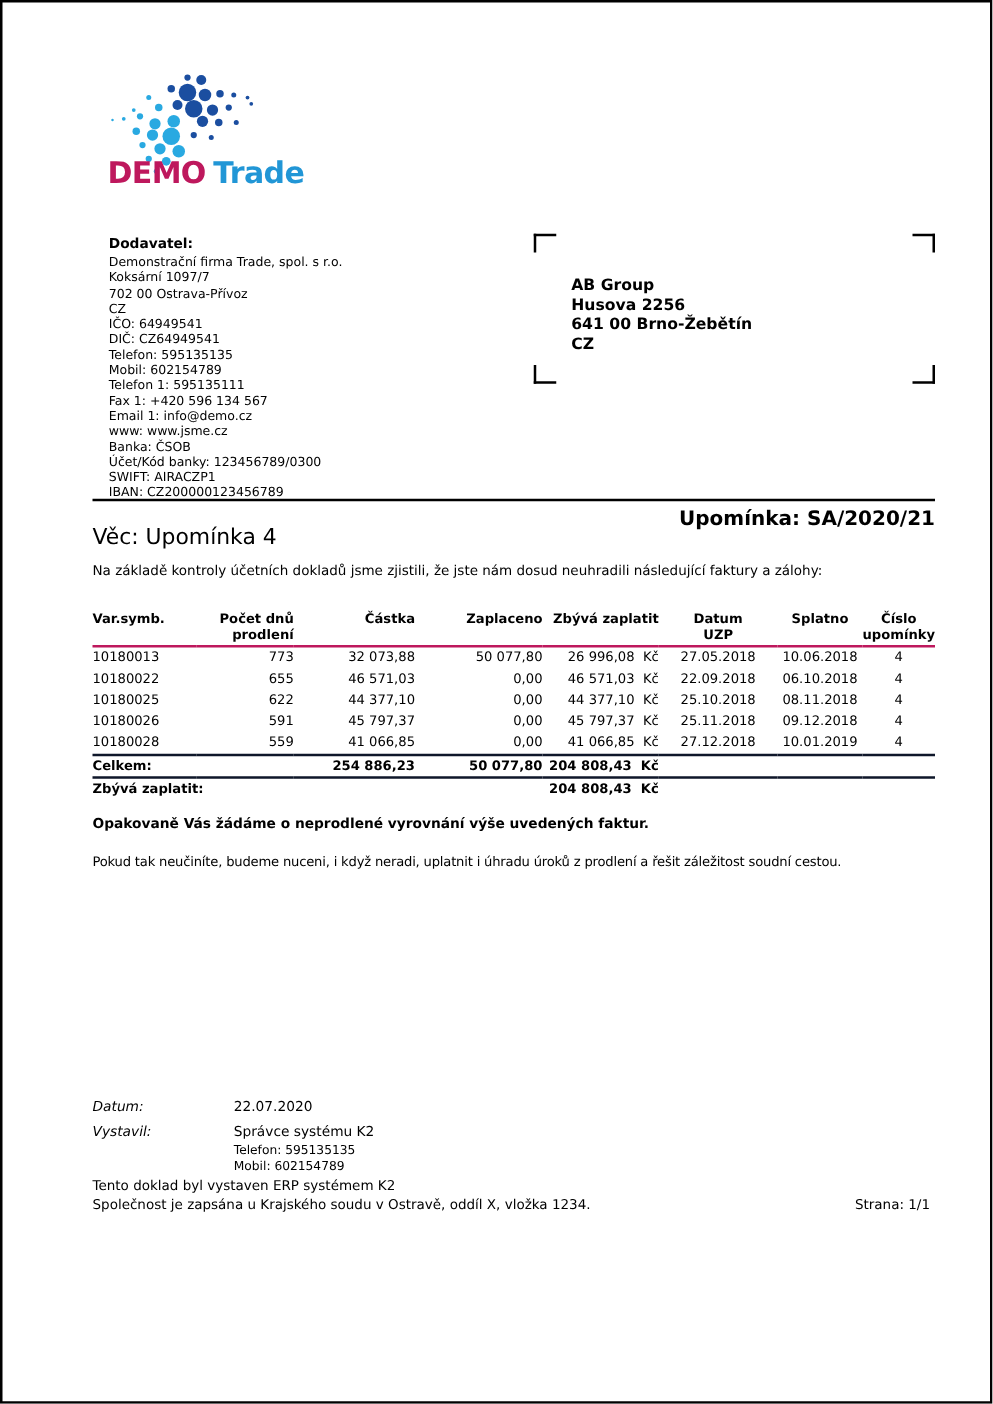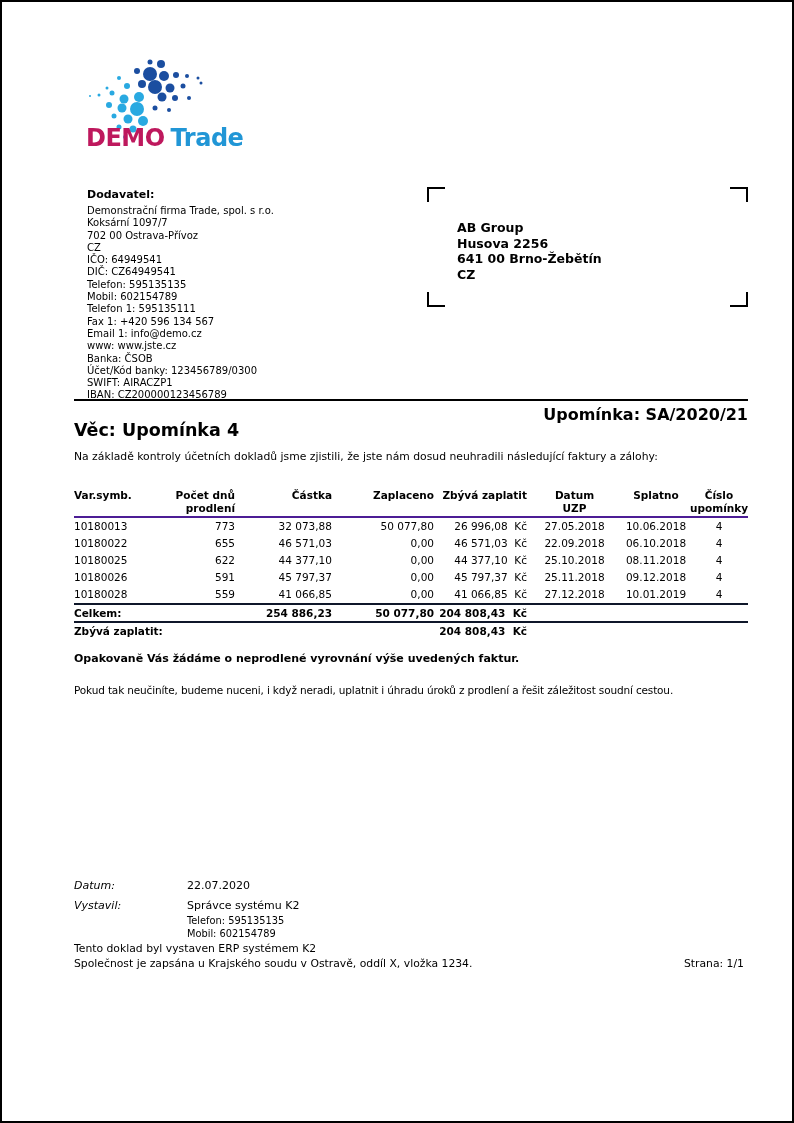--- a/index.html
+++ b/index.html
@@ -26,26 +26,26 @@
   
   .mark{position:absolute;width:16px;height:13px;}
   .mark.tl{left:425px;top:185px;border-left:2px solid #000;border-top:2px solid #000;}
   .mark.tr{left:728px;top:185px;border-right:2px solid #000;border-top:2px solid #000;}
   .mark.bl{left:425px;top:290px;border-left:2px solid #000;border-bottom:2px solid #000;}
   .mark.br{left:728px;top:290px;border-right:2px solid #000;border-bottom:2px solid #000;}
   .recipient{position:absolute;left:455px;top:218px;font-size:12.5px;font-weight:bold;line-height:15.5px;}
   
   .topline{position:absolute;left:72px;top:397px;width:674px;border-top:2px solid #000;}
   .doc-ref{position:absolute;left:72px;top:403px;width:674px;text-align:right;font-size:16px;font-weight:bold;}
-  .subject{position:absolute;left:72px;top:418px;font-size:17.5px;font-weight:bold;margin:0;}
+  .subject{position:absolute;left:72px;top:418px;font-size:17.5px;font-weight:normal;margin:0;}
   .intro{position:absolute;left:72px;top:448px;font-size:10.8px;margin:0;white-space:nowrap;}
   
   .inv{position:absolute;left:72px;top:487px;width:674px;border-collapse:collapse;table-layout:fixed;font-size:10.5px;}
   .inv th{font-weight:bold;vertical-align:top;padding:0;height:27px;line-height:13px;white-space:pre-line;}
-  .inv thead tr{border-bottom:2px solid #4c1d95;margin-top:44px;}
+  .inv thead tr{border-bottom:2px solid #be185d;margin-top:44px;}
   .inv td{padding:0;height:17px;white-space:pre;line-height:17px;}
   .inv th:nth-child(1),.inv td:nth-child(1){text-align:left;}
   .inv th:nth-child(2){text-align:right;}
   .inv td:nth-child(2),.inv td:nth-child(3),.inv td:nth-child(4),.inv td:nth-child(5){text-align:right;}
   .inv th:nth-child(3),.inv th:nth-child(4),.inv th:nth-child(5){text-align:right;}
   .inv th:nth-child(6),.inv th:nth-child(7),.inv td:nth-child(6),.inv td:nth-child(7){text-align:center;}
   .inv th:nth-child(8){text-align:center;}
   .inv td:nth-child(8){text-align:center;}
   .inv tr.total td{border-top:2px solid #0f172a;font-weight:bold;height:16px;line-height:16px;}
   
@@ -111,21 +111,21 @@
     <div>Koksární 1097/7</div>
     <div>702 00 Ostrava-Přívoz</div>
     <div>CZ</div>
     <div>IČO: 64949541</div>
     <div>DIČ: CZ64949541</div>
     <div>Telefon: 595135135</div>
     <div>Mobil: 602154789</div>
     <div>Telefon 1: 595135111</div>
     <div>Fax 1: +420 596 134 567</div>
     <div>Email 1: info@demo.cz</div>
-    <div>www: www.jste.cz</div>
+    <div>www: www.jsme.cz</div>
     <div>Banka: ČSOB</div>
     <div>Účet/Kód banky: 123456789/0300</div>
     <div>SWIFT: AIRACZP1</div>
     <div>IBAN: CZ200000123456789</div>
   </div>
 
   <div class="mark tl"></div>
   <div class="mark tr"></div>
   <div class="mark bl"></div>
   <div class="mark br"></div>

